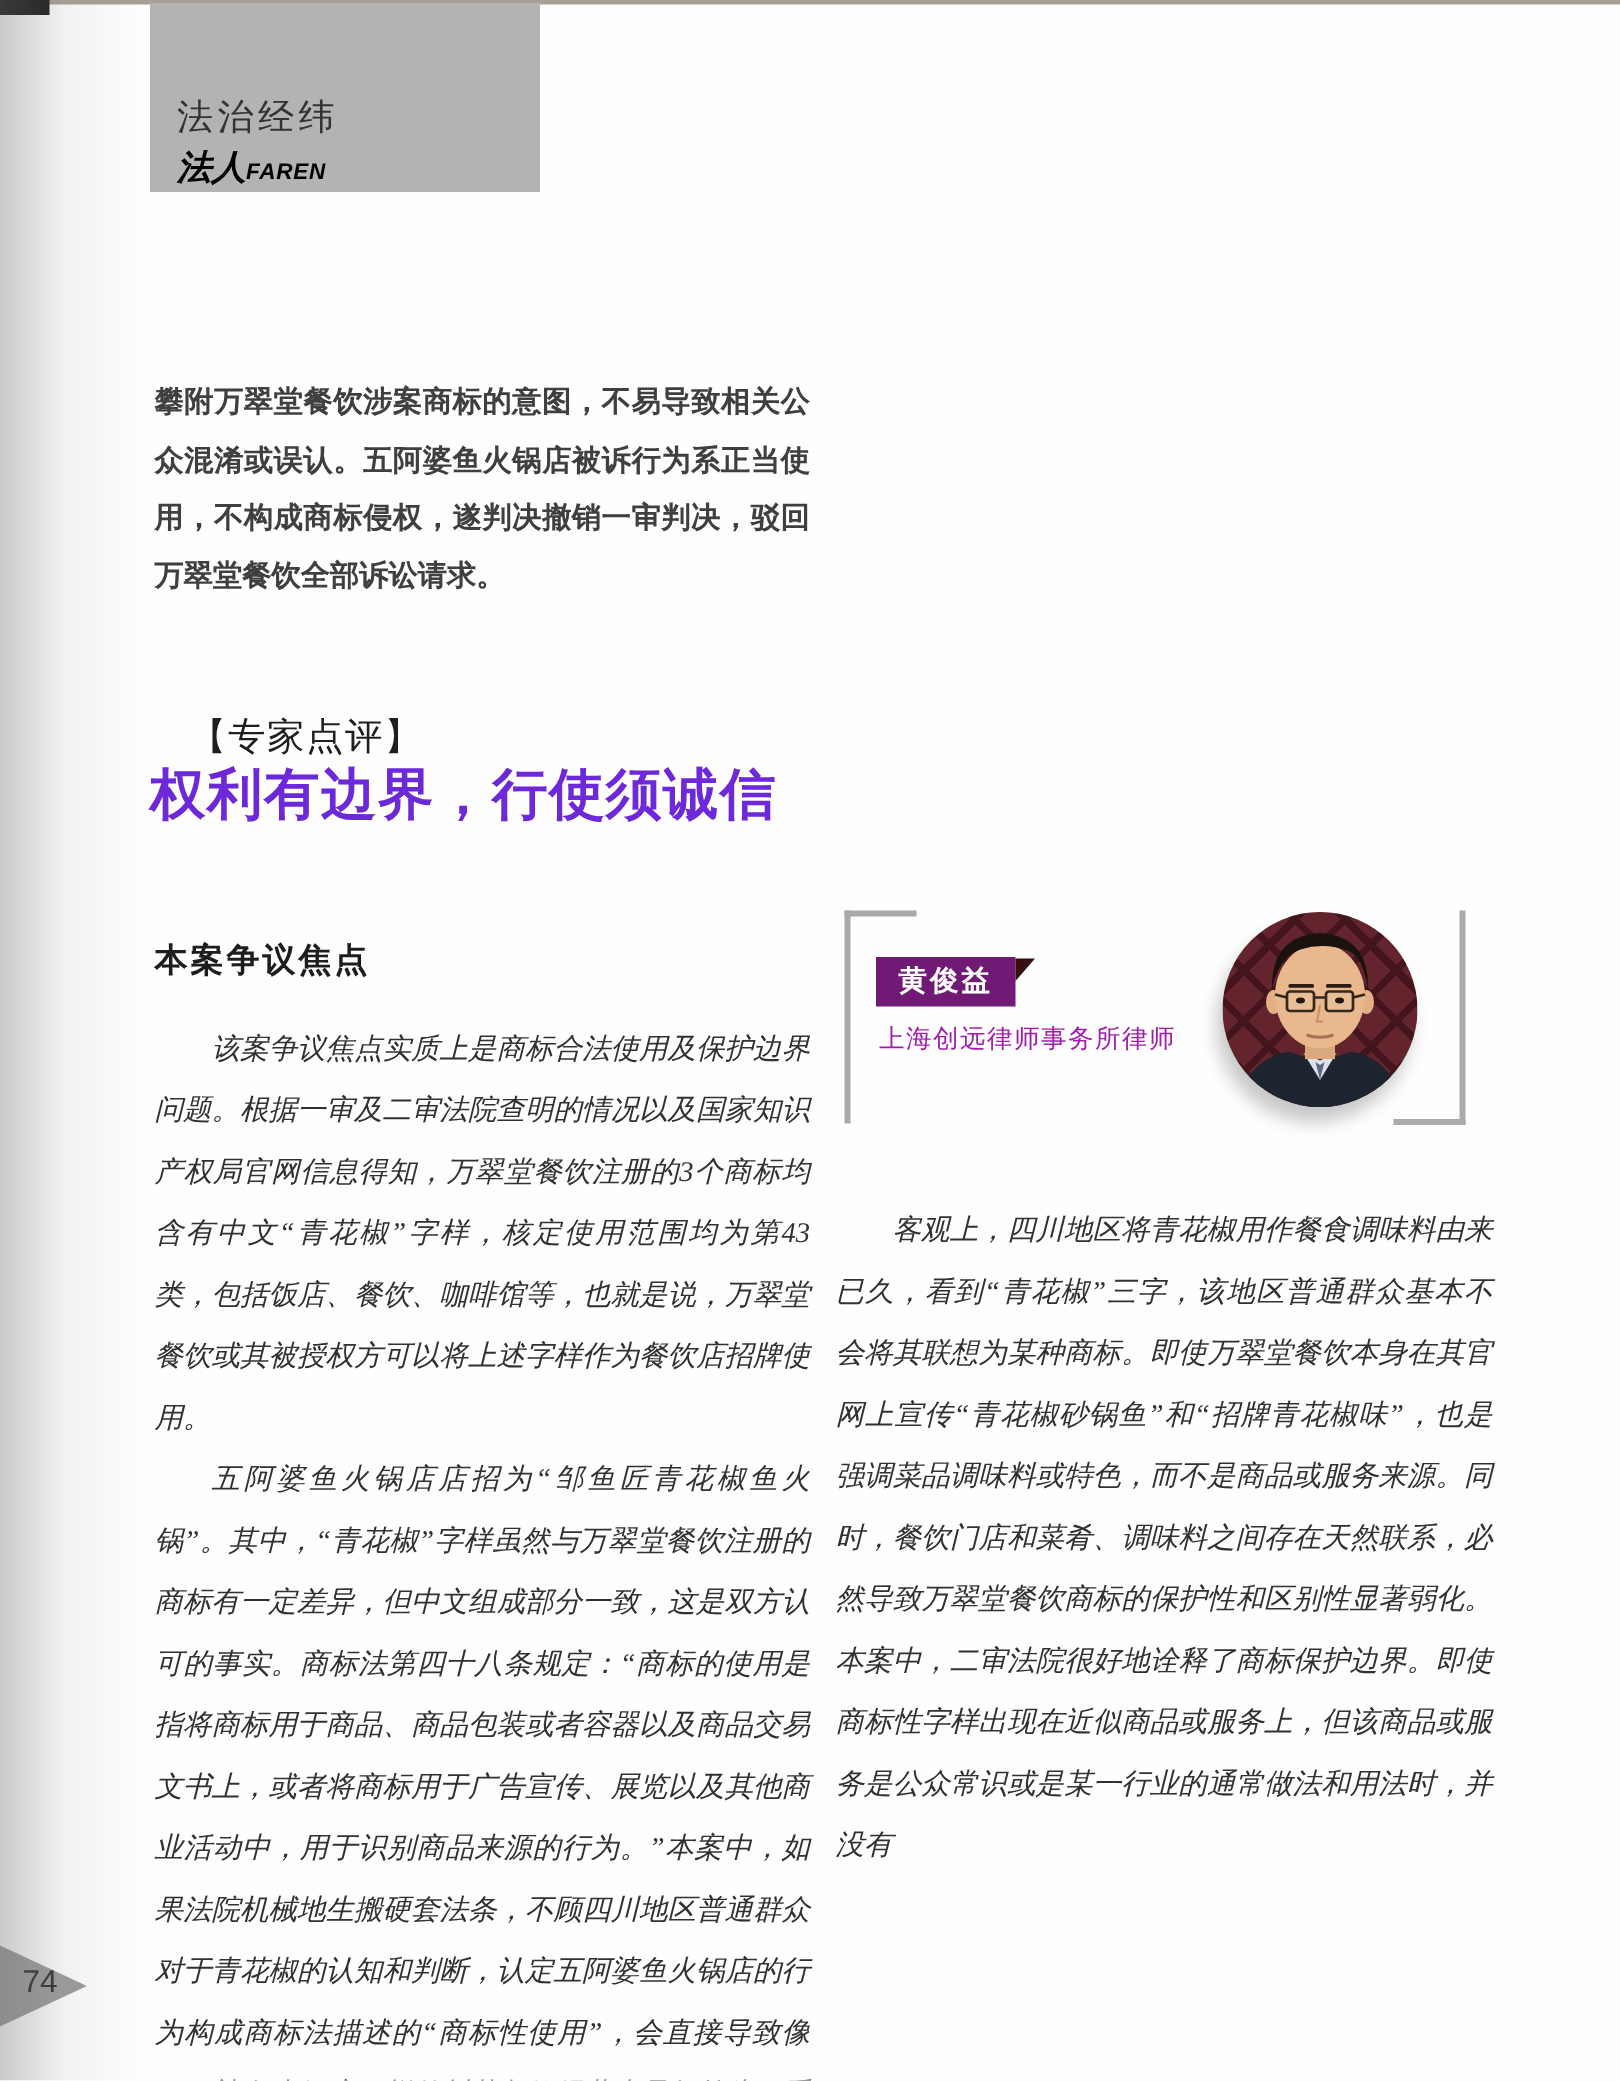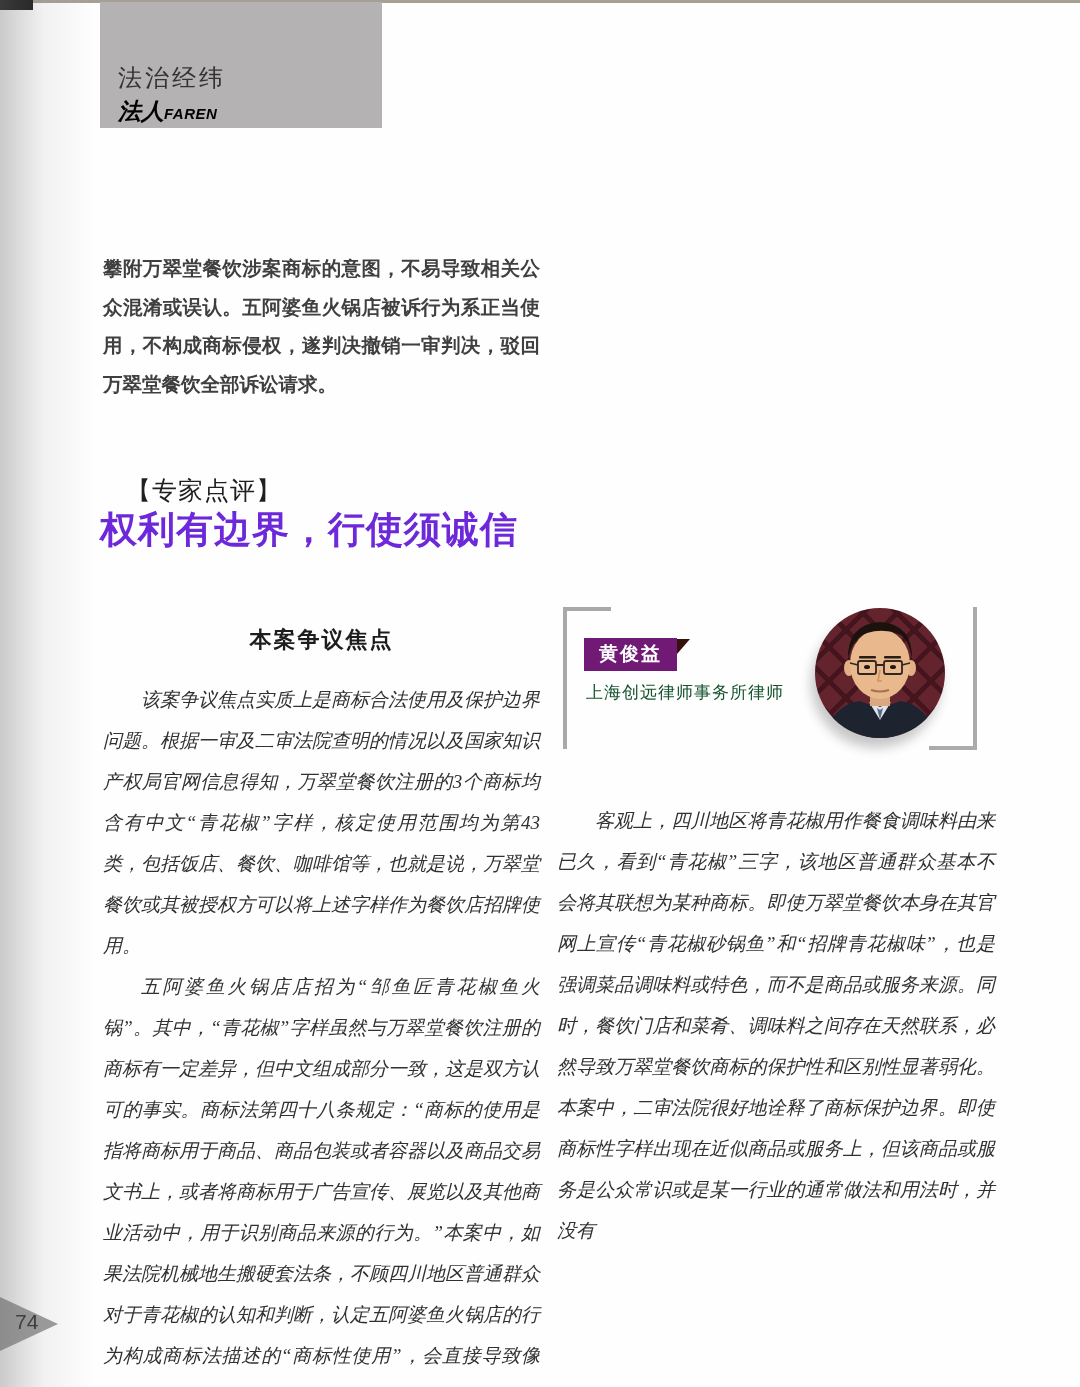--- a/index.html
+++ b/index.html
@@ -9,21 +9,21 @@
     font-family:"Liberation Serif","DejaVu Serif",serif;
   }
   
   .scan-left-shade{position:absolute;left:0;top:0;width:95px;height:1387px;
     background:linear-gradient(to right,rgba(120,118,118,.38),rgba(150,148,148,.12) 45%,rgba(0,0,0,0));
     pointer-events:none;}
   .scan-top-edge{position:absolute;left:0;top:0;width:1080px;height:3px;background:#a59f94;}
   .corner-mark{position:absolute;left:0;top:0;width:33px;height:10px;background:#151515;}
 
   
-  .header-box{position:absolute;left:100px;top:2px;width:282px;height:126px;background:#b5b2b3;}
+  .header-box{position:absolute;left:100px;top:2px;width:260px;height:126px;background:#b5b2b3;}
   .column-label{position:absolute;left:18px;top:60px;font-size:24px;color:#333;
     font-family:"Liberation Sans",sans-serif;letter-spacing:3px;}
   .logo-row{position:absolute;left:18px;top:94px;white-space:nowrap;color:#000000;
     font-family:"Liberation Sans",sans-serif;font-style:italic;font-weight:bold;}
   .logo-cn{font-size:23px;}
   .logo-en{font-size:15px;letter-spacing:.5px;}
 
   
   .intro{position:absolute;left:103px;top:250px;width:892px;display:flex;gap:18px;}
   .intro p{margin:0;width:437px;font-size:19.5px;line-height:38.5px;text-align:justify;
@@ -31,38 +31,38 @@
 
   
   .kicker{position:absolute;left:102px;top:474px;font-size:25px;color:#1f1f1f;letter-spacing:1px;margin-left:24px;}
   .article-title{position:absolute;left:100px;top:505px;font-size:37px;font-weight:bold;
     font-family:Liberation Mono, monospace;color:#6d28d9;letter-spacing:1px;}
 
   
   .cols{position:absolute;left:103px;top:605px;width:892px;display:flex;gap:17px;}
   .col-left{width:437px;}
   .col-right{width:438px;}
-  .focus-heading{margin:20px 0 24px 0;text-align:center;font-size:22px;font-weight:bold;
+  .focus-heading{margin:20px 0 24px 0;text-align:left;font-size:22px;font-weight:bold;
     color:#1d1d1d;letter-spacing:2px;}
   .bodytext p{margin:0;font-size:19px;line-height:41px;text-align:justify;color:#313131;
     font-style:italic;}
   .bodytext p.indent{text-indent:2em;}
 
   
   .expert-card{position:relative;height:195px;}
   .bracket-tl{position:absolute;left:6px;top:2px;width:44px;height:138px;
     border-left:4px solid #a9a9a9;border-top:4px solid #a9a9a9;}
   .bracket-br{position:absolute;left:372px;top:2px;width:44px;height:139px;
     border-right:4px solid #ababab;border-bottom:4px solid #ababab;}
   .name-badge{position:absolute;left:27px;top:33px;background:#701a75;color:#fff;
     font-family:"Liberation Sans",sans-serif;font-weight:bold;font-size:19px;
     padding:3px 15px 4px 15px;letter-spacing:2px;}
   .name-badge::after{content:"";position:absolute;right:-13px;top:1px;width:0;height:0;
     border-top:15px solid #35100f;border-right:13px solid transparent;}
-  .affiliation{position:absolute;left:29px;top:76px;font-size:17px;color:#14532d;
+  .affiliation{position:absolute;left:29px;top:76px;font-size:17px;color:#a21caf;
     font-family:"Liberation Sans",sans-serif;letter-spacing:1px;}
   .photo{position:absolute;left:258px;top:3px;width:130px;height:130px;border-radius:50%;
     overflow:hidden;box-shadow:-4px 10px 12px rgba(0,0,0,.22);
     background:
       repeating-linear-gradient(45deg,#45151e 0 5px,rgba(0,0,0,0) 5px 24px),
       repeating-linear-gradient(-45deg,#45151e 0 5px,rgba(0,0,0,0) 5px 24px),
       #63242e;}
   .photo svg{display:block;}
 
   

